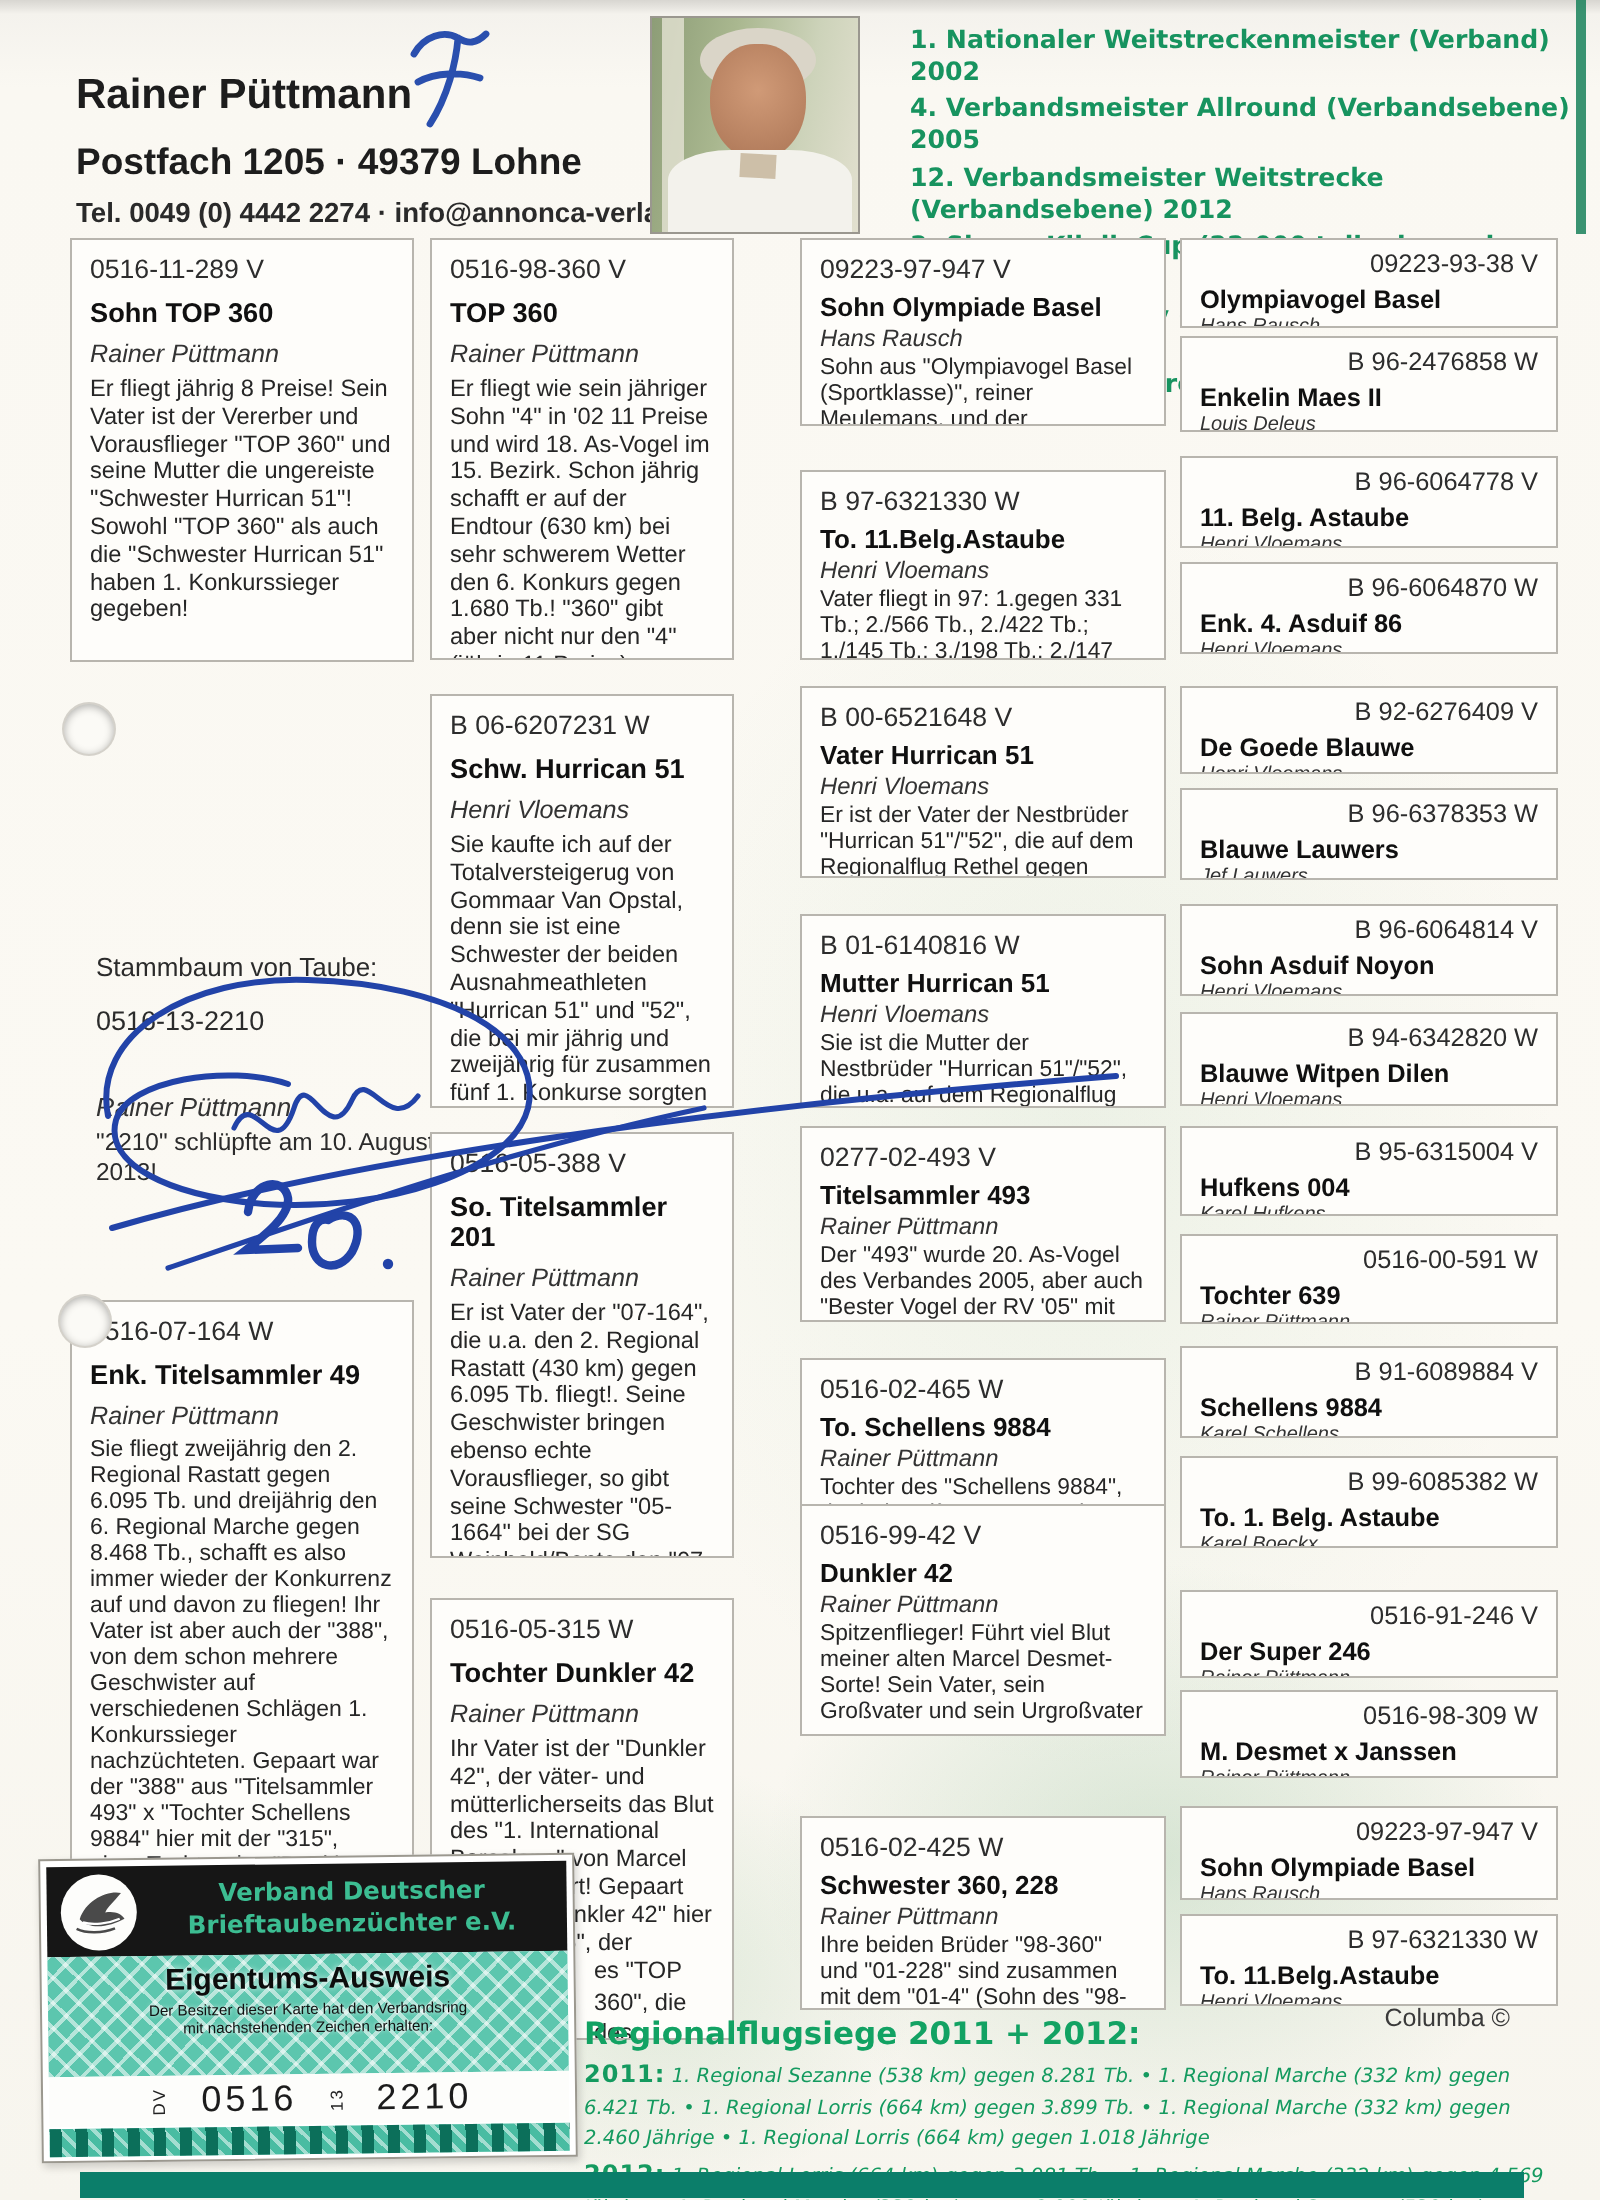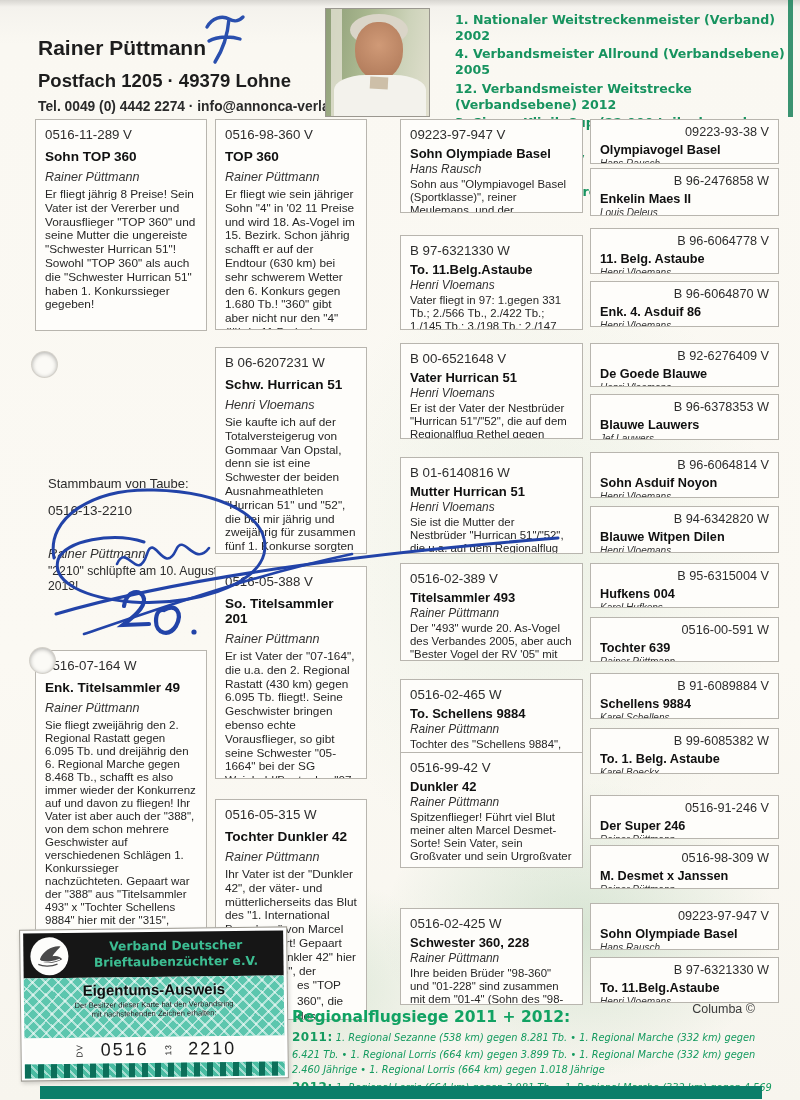--- a/index.html
+++ b/index.html
@@ -186,21 +186,21 @@
     <div class="bbreeder">Henri Vloemans</div>
     <div class="btext">Er ist der Vater der Nestbrüder "Hurrican 51"/"52", die auf dem Regionalflug Rethel gegen 10.253 Tb. den 1. und 2.</div>
   </div>
   <div class="box c3" style="top:457px;height:97px;">
     <div class="bid">B 01-6140816 W</div>
     <div class="bname">Mutter Hurrican 51</div>
     <div class="bbreeder">Henri Vloemans</div>
     <div class="btext">Sie ist die Mutter der Nestbrüder "Hurrican 51"/"52", die u.a. auf dem Regionalflug Rethel gegen 10.253 Tb. den 1.</div>
   </div>
   <div class="box c3" style="top:563px;height:98px;">
-    <div class="bid">0516-02-389 V</div>
+    <div class="bid">0277-02-493 V</div>
     <div class="bname">Titelsammler 493</div>
     <div class="bbreeder">Rainer Püttmann</div>
     <div class="btext">Der "493" wurde 20. As-Vogel des Verbandes 2005, aber auch "Bester Vogel der RV '05" mit 13/13 (1.072,22 As-P.), "Beste</div>
   </div>
   <div class="box c3" style="top:679px;height:116px;">
     <div class="bid">0516-02-465 W</div>
     <div class="bname">To. Schellens 9884</div>
     <div class="bbreeder">Rainer Püttmann</div>
     <div class="btext">Tochter des "Schellens 9884", der bei Wolfgang Roeper in 4 Jahren 45 Preise flog und sich mit 12/12 die Titel "RV-Bester</div>
   </div>

